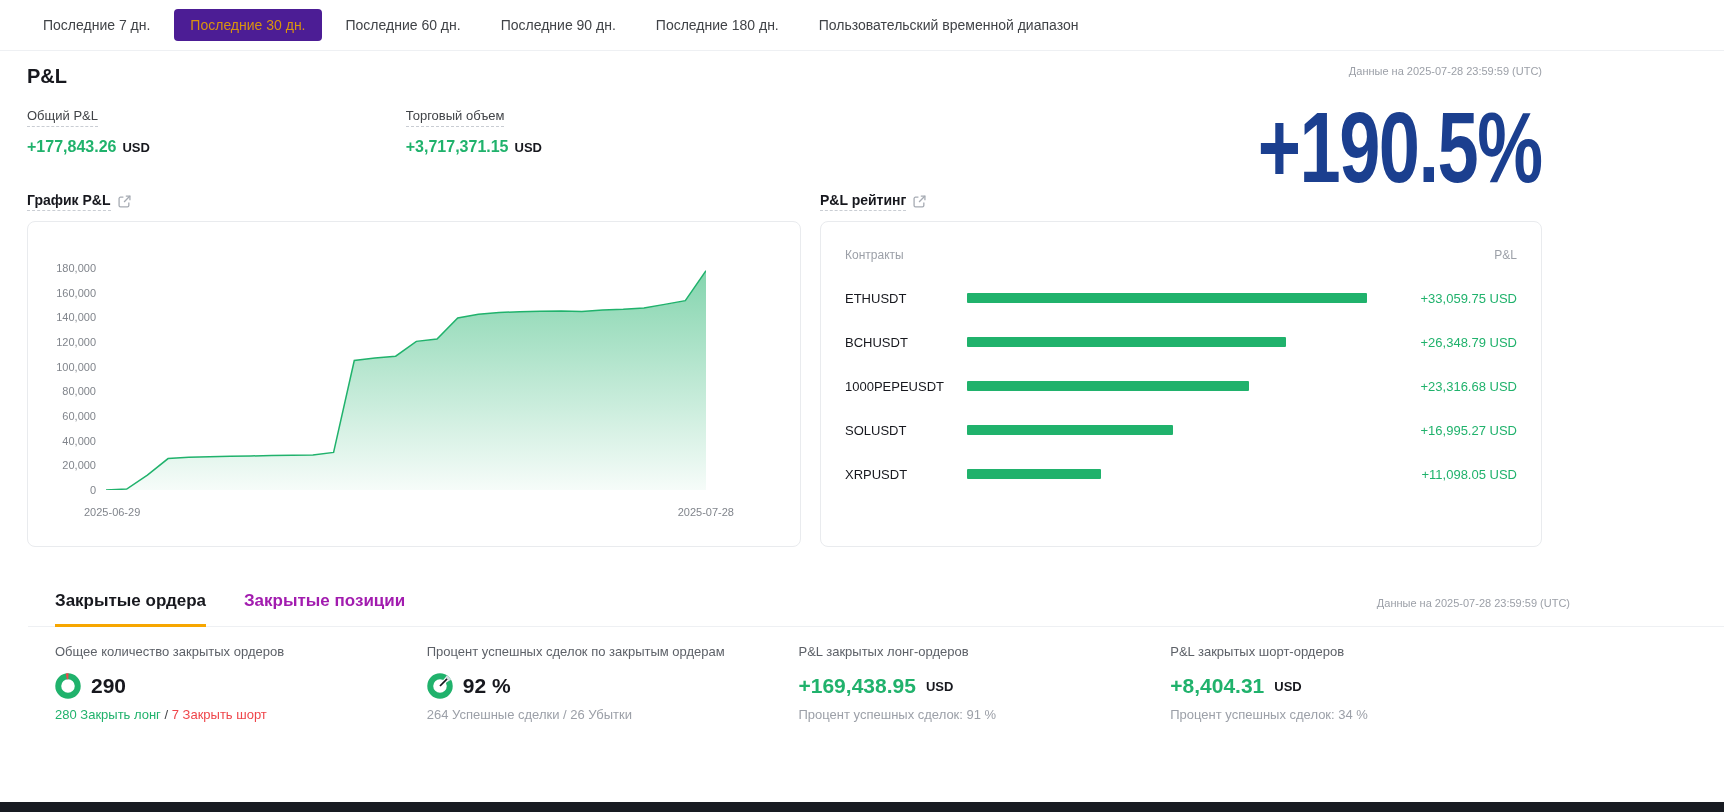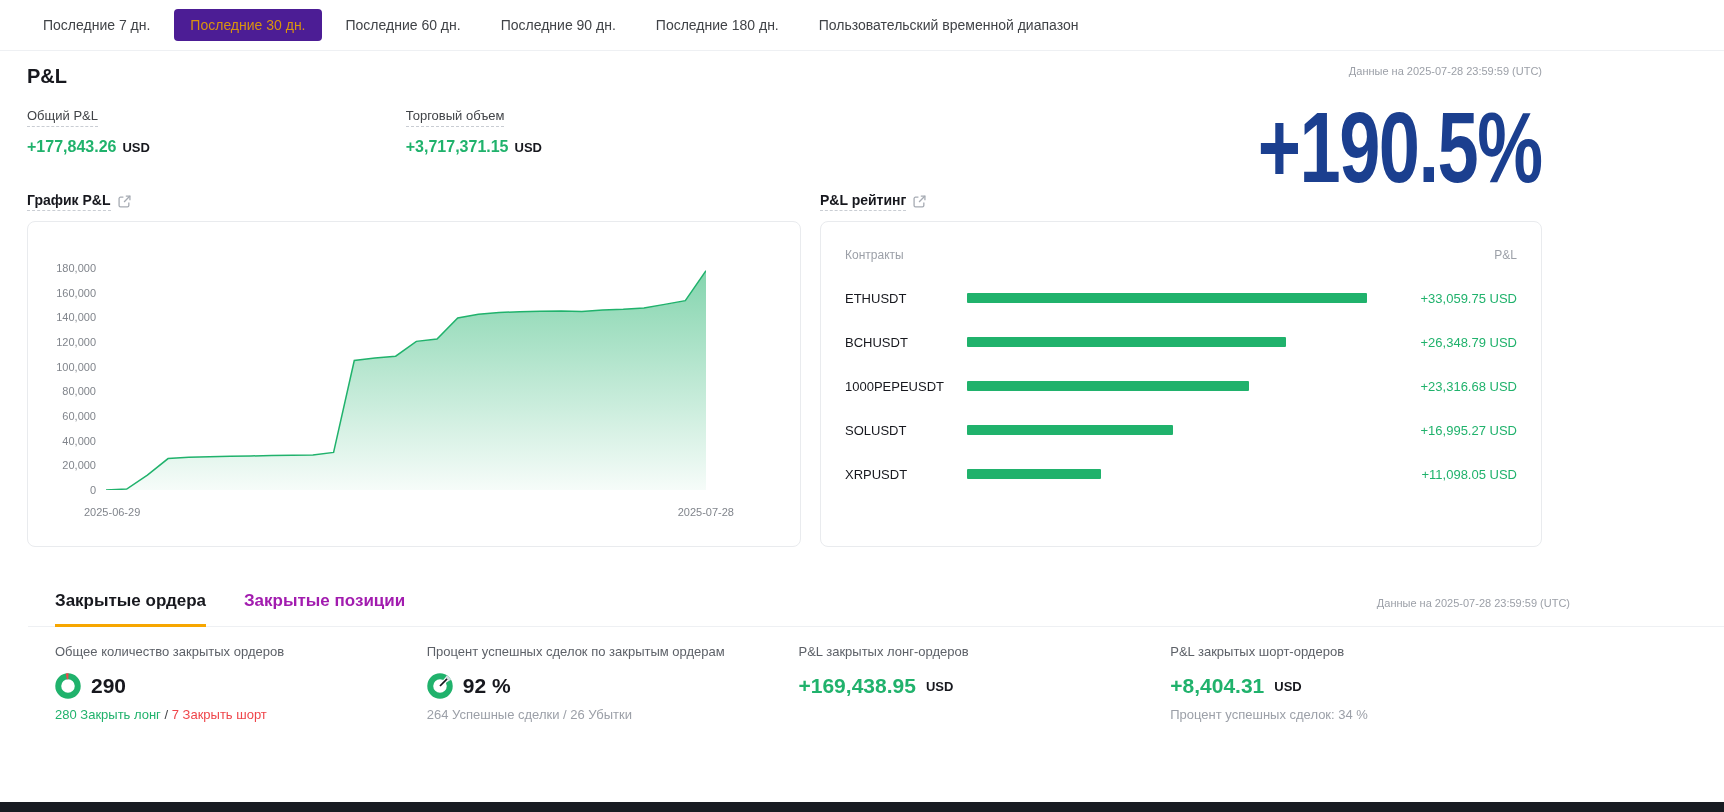--- a/index.html
+++ b/index.html
@@ -276,20 +276,21 @@
         </div>
         <div class="bstat-sub">264 Успешные сделки / 26 Убытки</div>
       </div>
 
       <div class="bstat">
         <div class="bstat-label">P&amp;L закрытых лонг-ордеров</div>
         <div class="bstat-value-row">
           <span class="bstat-green">+169,438.95</span>
           <span class="bstat-unit">USD</span>
         </div>
+        <div class="bstat-sub">Процент успешных сделок: 91 %</div>
       </div>
 
       <div class="bstat">
         <div class="bstat-label">P&amp;L закрытых шорт-ордеров</div>
         <div class="bstat-value-row">
           <span class="bstat-green">+8,404.31</span>
           <span class="bstat-unit">USD</span>
         </div>
         <div class="bstat-sub">Процент успешных сделок: 34 %</div>
       </div>

